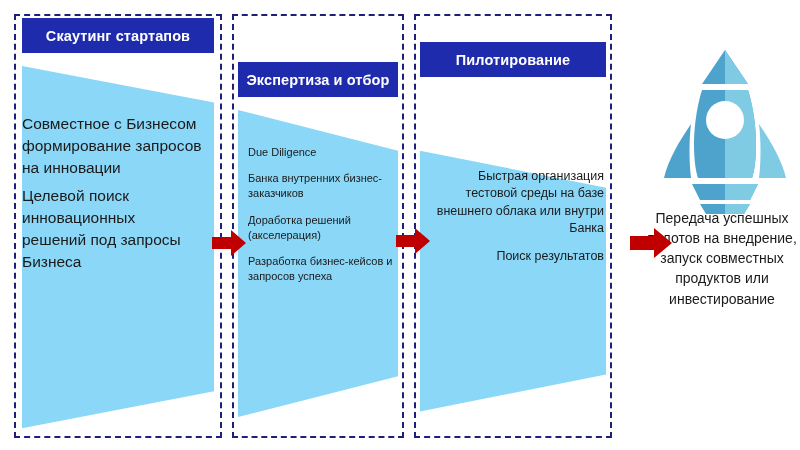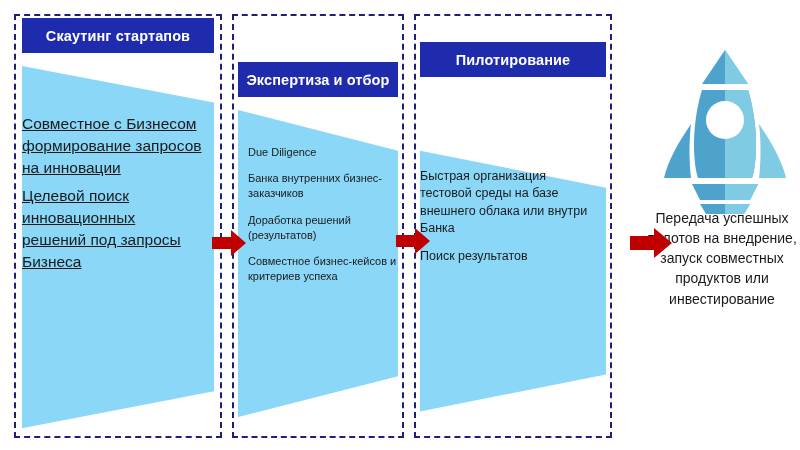--- a/index.html
+++ b/index.html
@@ -79,28 +79,29 @@
     left: 22px; top: 113px; width: 180px;
     font-size: 15.5px;
     line-height: 1.42;
   }
   #stage-text-2 {
     left: 248px; top: 145px; width: 152px;
     font-size: 11px;
     line-height: 1.38;
   }
   #stage-text-3 {
-    left: 420px; top: 168px; width: 172px;
+    left: 432px; top: 168px; width: 172px;
     font-size: 12.5px;
     line-height: 1.38;
+    text-align: right;
   }
   .stage-text p {
     margin: 0 0 11px 0;
   }
-  #stage-text-1 p { margin-bottom: 6px; text-decoration: underline; }
+  #stage-text-1 p { margin-bottom: 6px; }
   .stage-text p:last-child { margin-bottom: 0; }
 
   
   .connector-arrow {
     position: absolute;
     z-index: 8;
   }
   #connector-arrow-1 { left: 212px; top: 230px; width: 34px; height: 26px; }
   #connector-arrow-2 { left: 396px; top: 228px; width: 34px; height: 26px; }
   #connector-arrow-3 { left: 630px; top: 228px; width: 42px; height: 30px; }
@@ -139,22 +140,22 @@
   <svg class="connector-arrow" id="connector-arrow-1" viewBox="0 0 34 26">
     <polygon points="0,7 19,7 19,0 34,13 19,26 19,19 0,19" fill="#c00000"></polygon>
   </svg>
 
   <div class="stage-box" id="stage-box-2"></div>
   <div class="funnel" id="funnel-2"></div>
   <div class="stage-header" id="stage-header-2">Экспертиза и отбор</div>
   <div class="stage-text" id="stage-text-2">
     <p>Due Diligence</p>
     <p>Банка внутренних бизнес-заказчиков</p>
-    <p>Доработка решений (результатов)</p>
-    <p>Совместное бизнес-кейсов и критериев успеха</p>
+    <p>Доработка решений (акселерация)</p>
+    <p>Разработка бизнес-кейсов и запросов успеха</p>
   </div>
 
   <svg class="connector-arrow" id="connector-arrow-2" viewBox="0 0 34 26">
     <polygon points="0,7 19,7 19,0 34,13 19,26 19,19 0,19" fill="#c00000"></polygon>
   </svg>
 
   <div class="stage-box" id="stage-box-3"></div>
   <div class="funnel" id="funnel-3"></div>
   <div class="stage-header" id="stage-header-3">Пилотирование</div>
   <div class="stage-text" id="stage-text-3">

